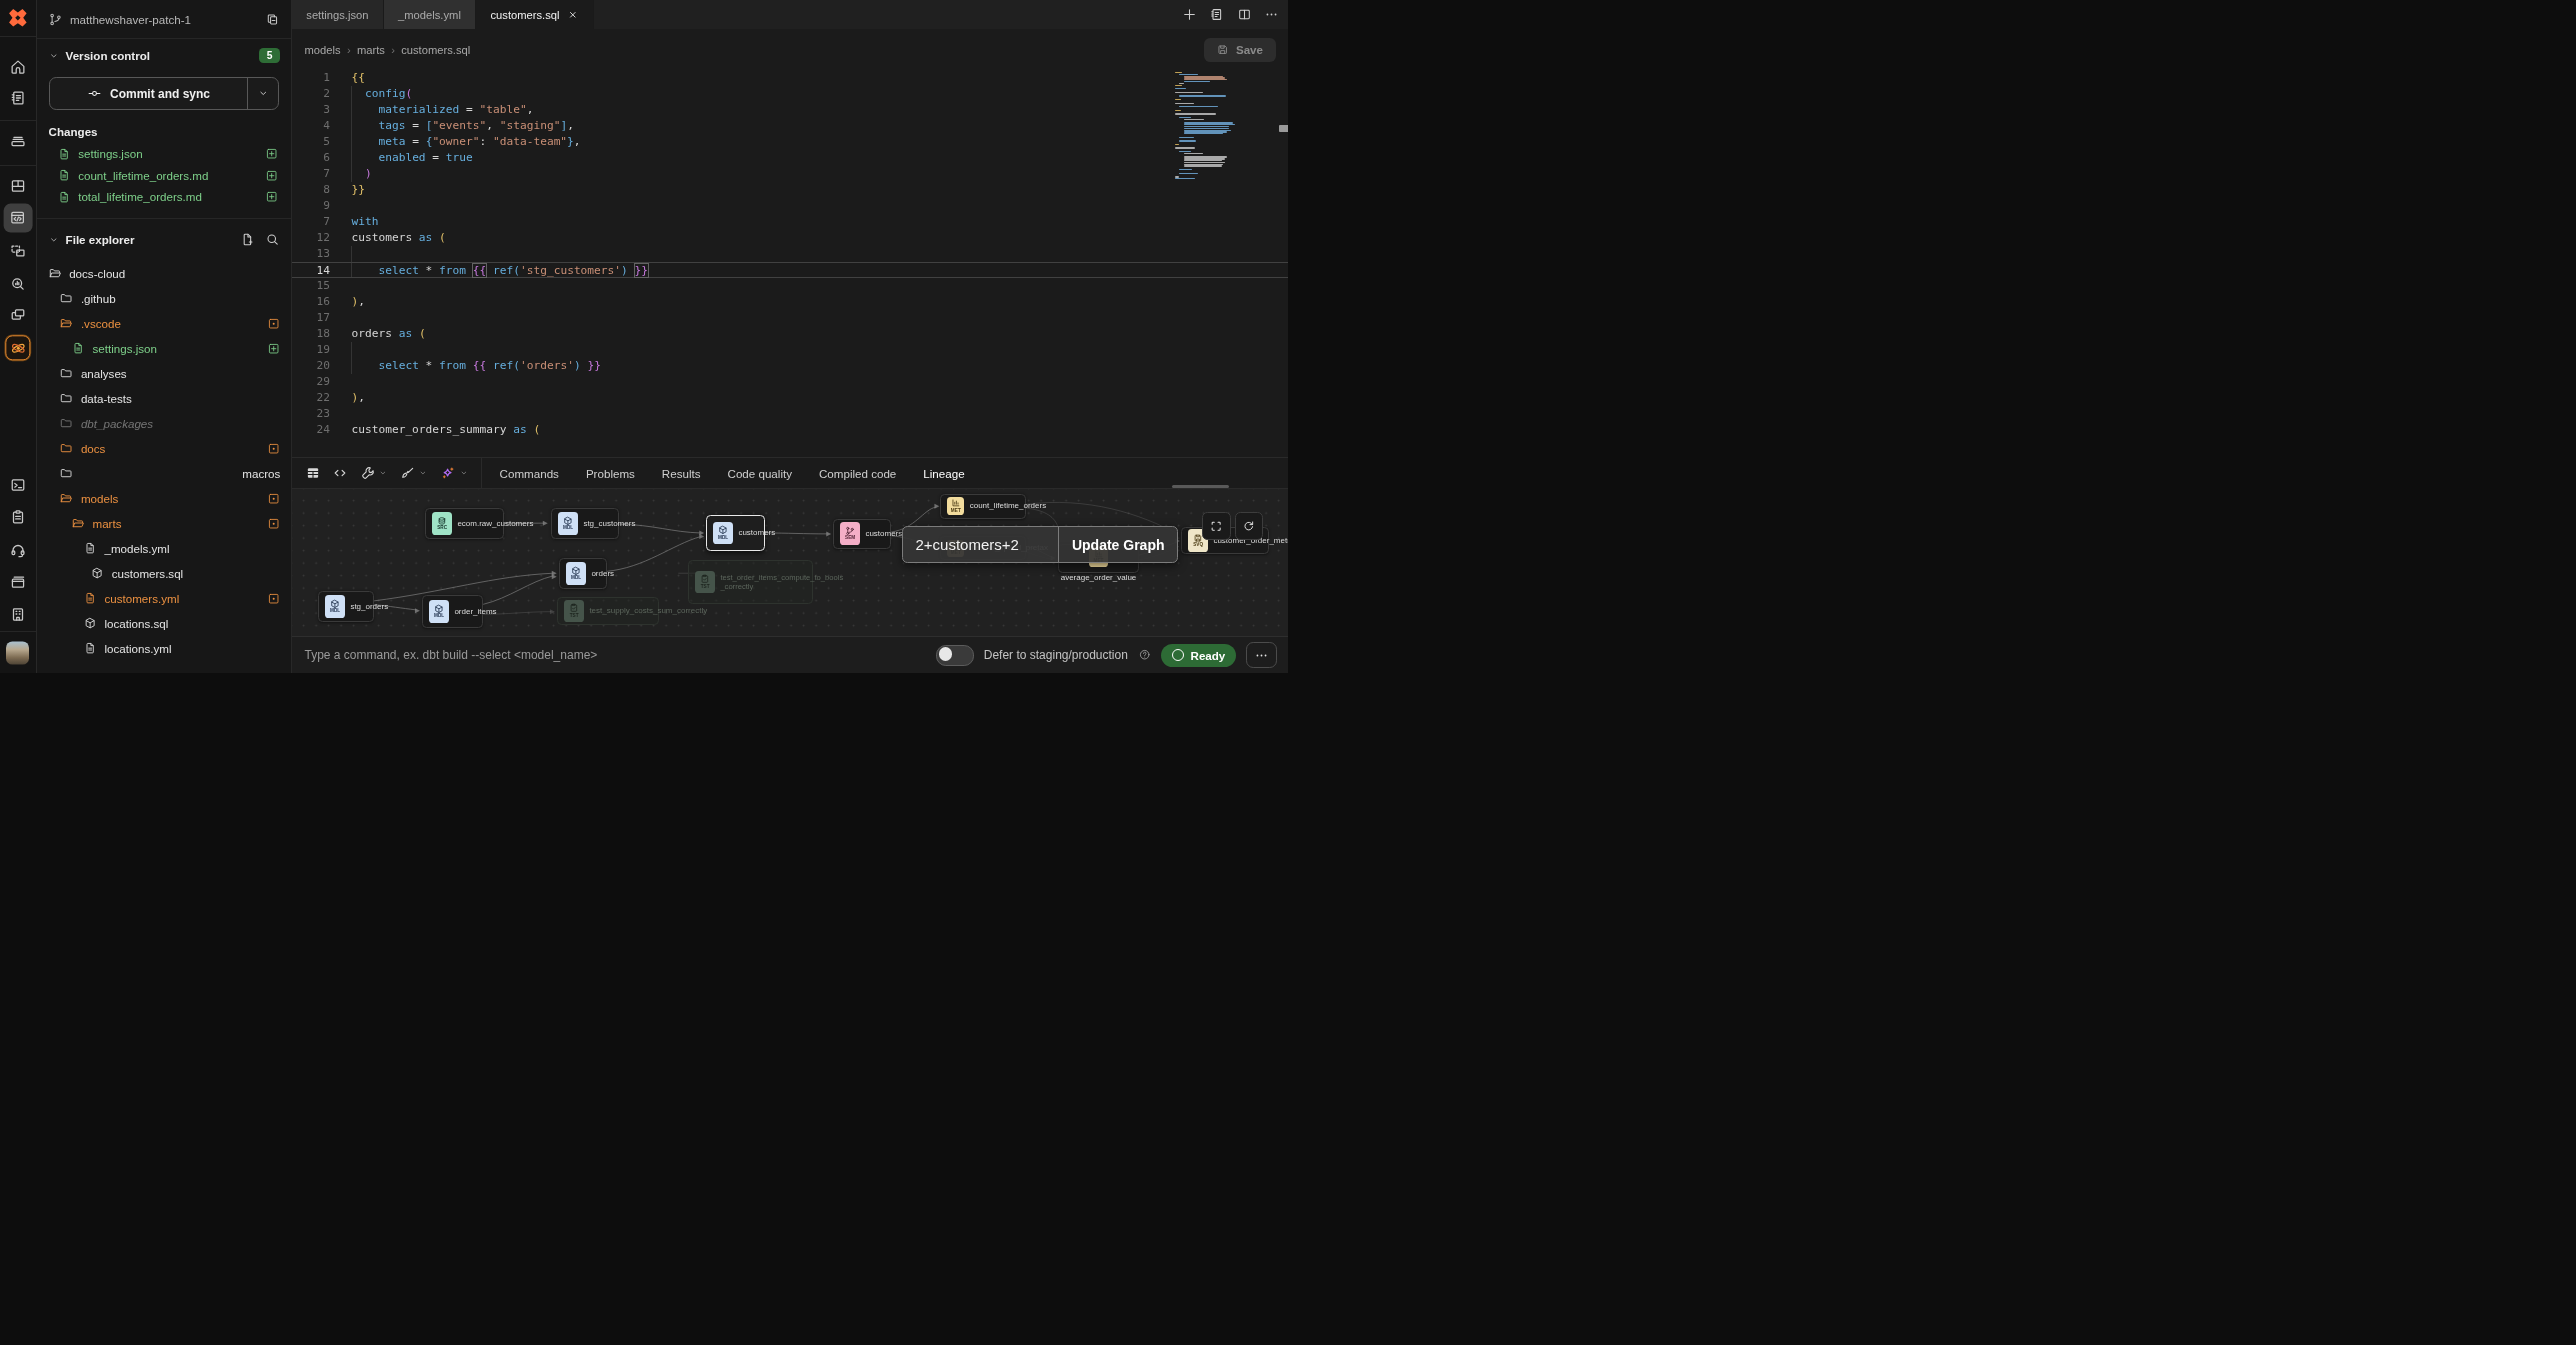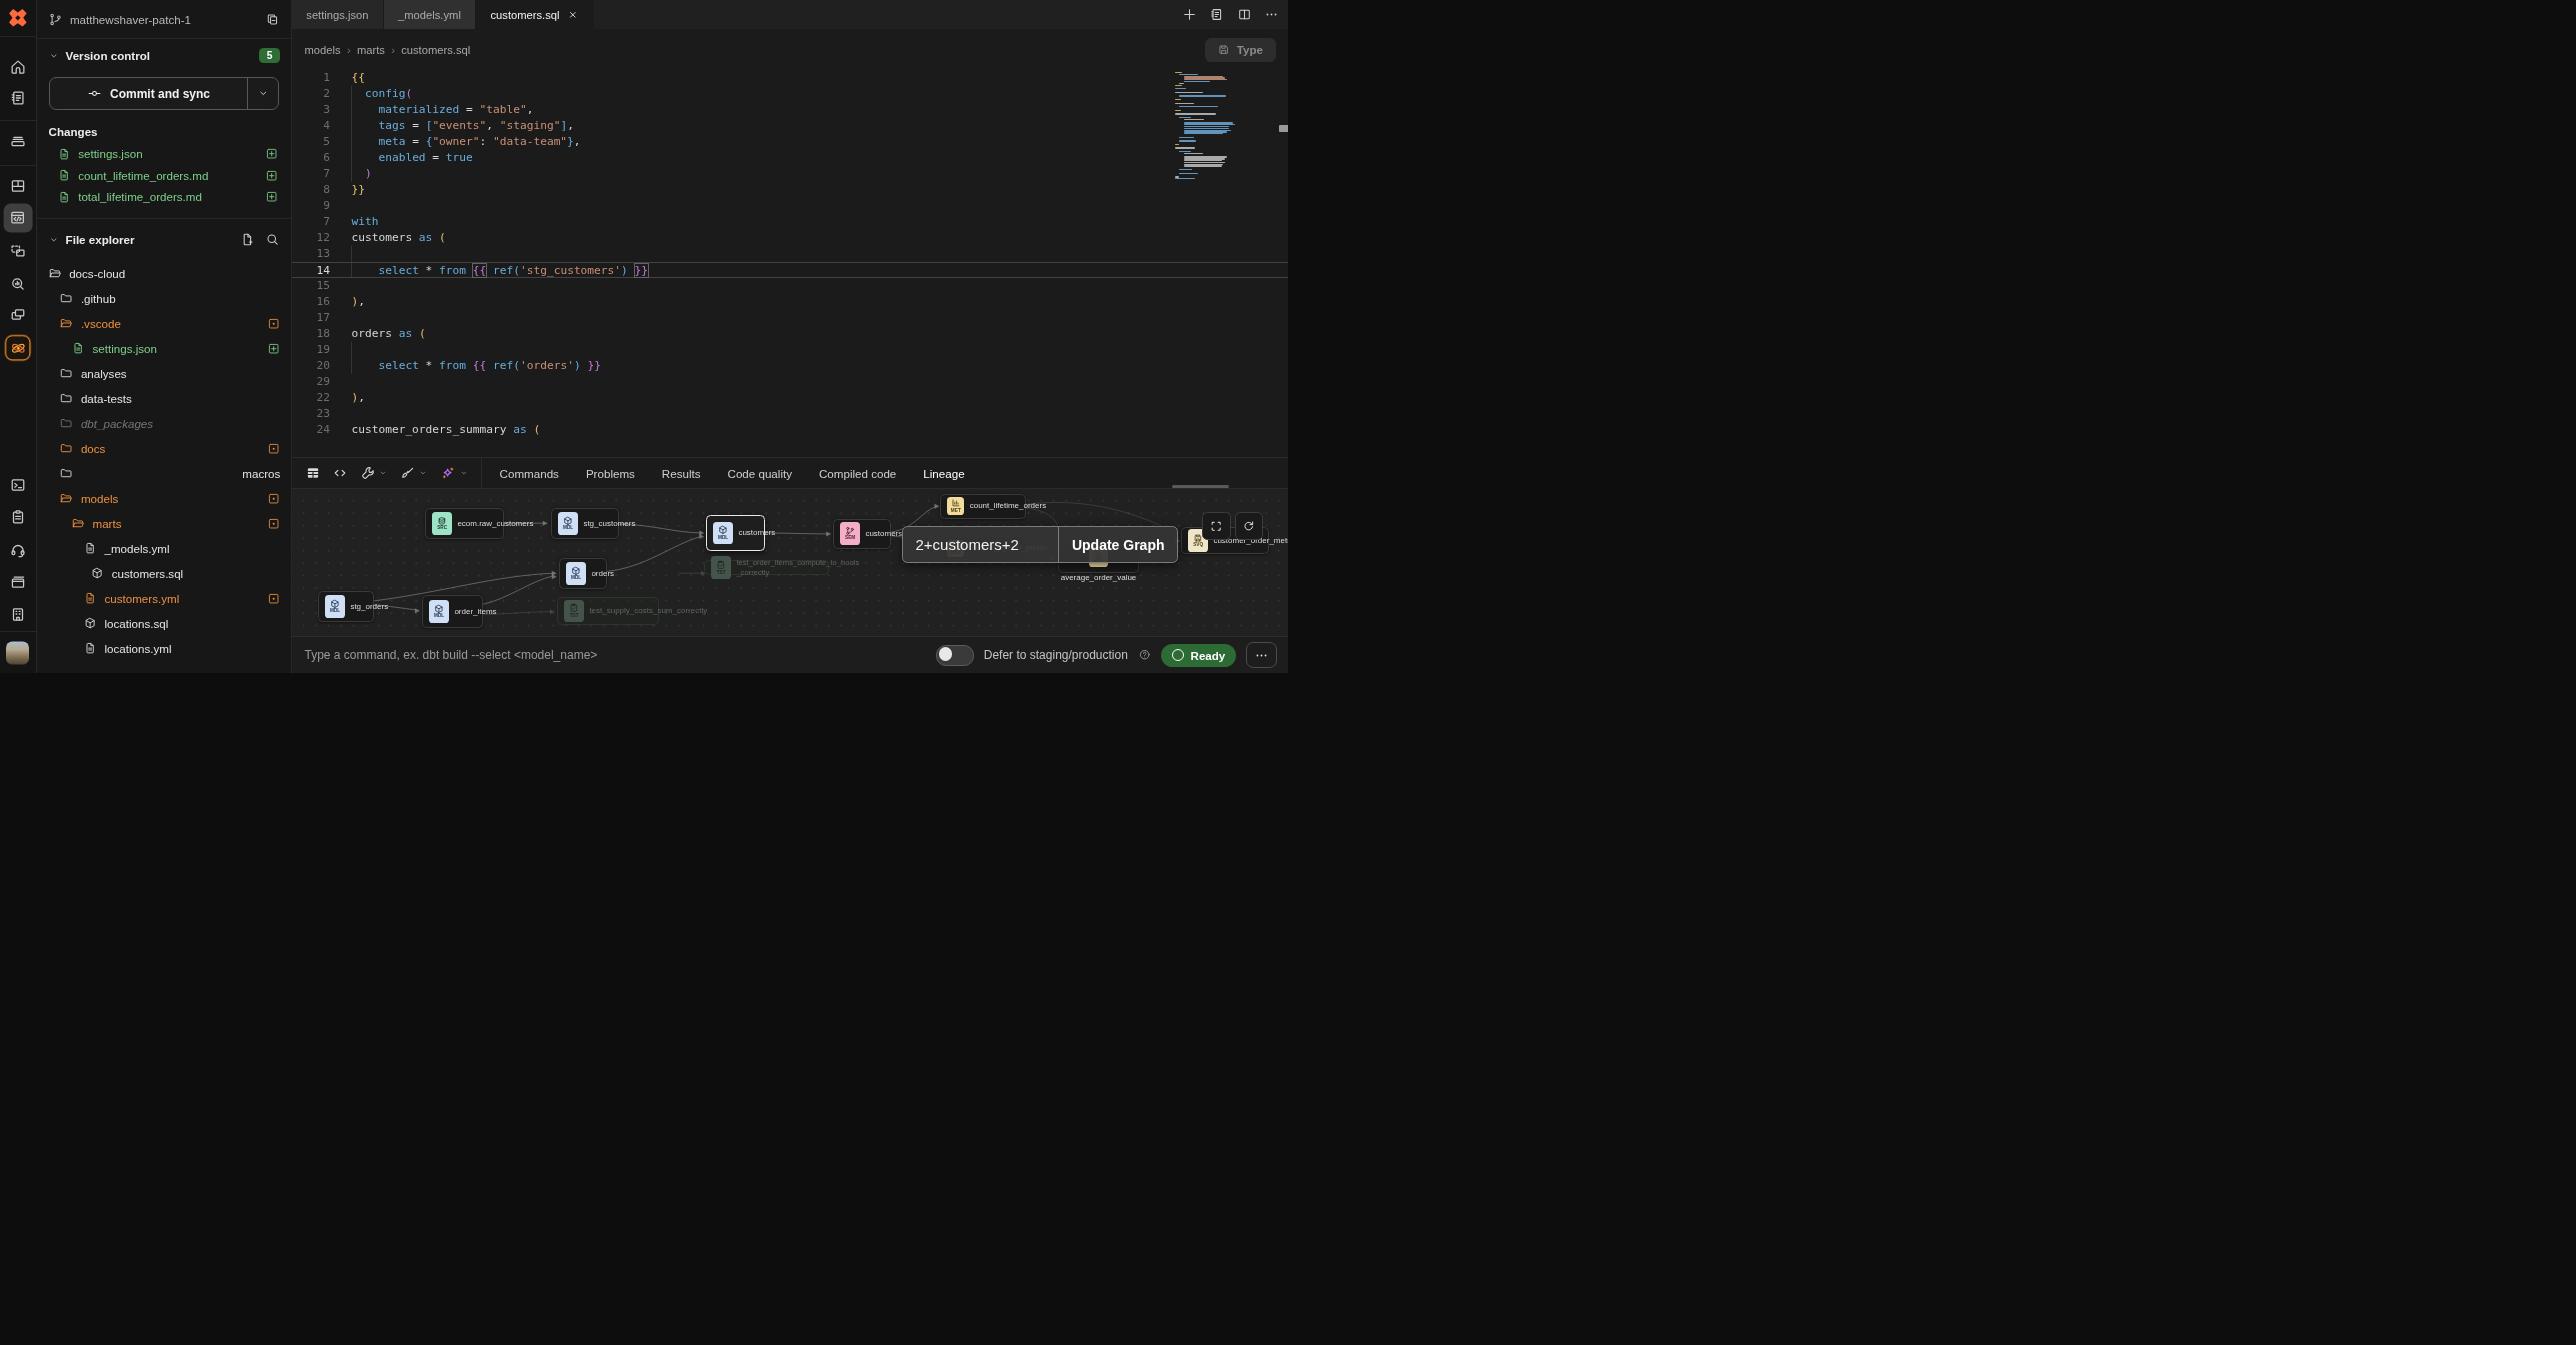--- a/index.html
+++ b/index.html
@@ -570,21 +570,21 @@
         <span class="sep">›</span>
         <span>customers.sql</span>
       </div>
       <div class="save-btn">
         <span id="saveIcon">
             <svg viewBox="0 0 20 20" width="13.4" height="13.4" fill="none" stroke="currentColor" stroke-width="1.4" stroke-linecap="round" stroke-linejoin="round">
               <path d="M4.4 5.4a1 1 0 0 1 1-1h8l2.2 2.2v8a1 1 0 0 1-1 1H5.4a1 1 0 0 1-1-1z"></path>
               <path d="M7 4.6v3.2h5.2V4.6M7 15.4v-4h6v4"></path>
             </svg>
           </span>
-        <span>Type</span>
+        <span>Save</span>
       </div>
     </div>
 
     <div class="code" id="code">
         <div class="cl"><span class="num">1</span><span class="txt"><span class="tk-y">{{</span></span></div>
         <div class="cl g"><span class="num">2</span><span class="gl"></span><span class="txt"><span class="tk-w">  </span><span class="tk-b">config</span><span class="tk-p">(</span></span></div>
         <div class="cl g"><span class="num">3</span><span class="gl"></span><span class="txt"><span class="tk-w">    </span><span class="tk-b">materialized</span><span class="tk-w"> = </span><span class="tk-s">"table"</span><span class="tk-w">,</span></span></div>
         <div class="cl g"><span class="num">4</span><span class="gl"></span><span class="txt"><span class="tk-w">    </span><span class="tk-b">tags</span><span class="tk-w"> = </span><span class="tk-b">[</span><span class="tk-s">"events"</span><span class="tk-w">, </span><span class="tk-s">"staging"</span><span class="tk-b">]</span><span class="tk-w">,</span></span></div>
         <div class="cl g"><span class="num">5</span><span class="gl"></span><span class="txt"><span class="tk-w">    </span><span class="tk-b">meta</span><span class="tk-w"> = </span><span class="tk-b">{</span><span class="tk-s">"owner"</span><span class="tk-w">: </span><span class="tk-s">"data-team"</span><span class="tk-b">}</span><span class="tk-w">,</span></span></div>
         <div class="cl g"><span class="num">6</span><span class="gl"></span><span class="txt"><span class="tk-w">    </span><span class="tk-b">enabled</span><span class="tk-w"> = </span><span class="tk-b">true</span></span></div>
@@ -939,21 +939,21 @@
         </div>
         <div class="node" style="left: 130px; top: 106px; width: 61px; height: 33px;">
           <div class="nbadge" style="background: rgb(207, 224, 246); color: rgb(29, 46, 74);">
             <svg viewBox="0 0 12 12" width="9.8" height="9.8" fill="none" stroke="currentColor" stroke-width="1" stroke-linecap="round" stroke-linejoin="round">
               <path d="M6 1.6l3.9 2.1v4.6L6 10.4 2.1 8.3V3.7zM2.2 3.8L6 5.9l3.8-2.1M6 5.9v4.4"></path>
             </svg>
             <span class="btxt">MDL</span>
           </div>
           <span class="nlbl">order_items</span>
         </div>
-        <div class="node faded wrap" style="left: 412px; top: 71px; width: 125px; height: 15px;">
+        <div class="node faded wrap" style="left: 396px; top: 71px; width: 125px; height: 44px;">
           <div class="nbadge" style="background: rgb(69, 84, 74); color: rgb(28, 36, 30);">
             <svg viewBox="0 0 12 12" width="9.8" height="9.8" fill="none" stroke="currentColor" stroke-width="1" stroke-linecap="round" stroke-linejoin="round">
               <rect x="2.6" y="2.2" width="6.8" height="8" rx="1"></rect>
               <path d="M4.6 1.4h2.8v1.4H4.6zM4.4 6.4l1.2 1.2 2-2.2"></path>
             </svg>
             <span class="btxt">TST</span>
           </div>
           <span class="nlbl">test_order_items_compute_to_bools _correctly</span>
         </div>
         <div class="node faded" style="left: 265px; top: 108px; width: 102px; height: 28px;">

